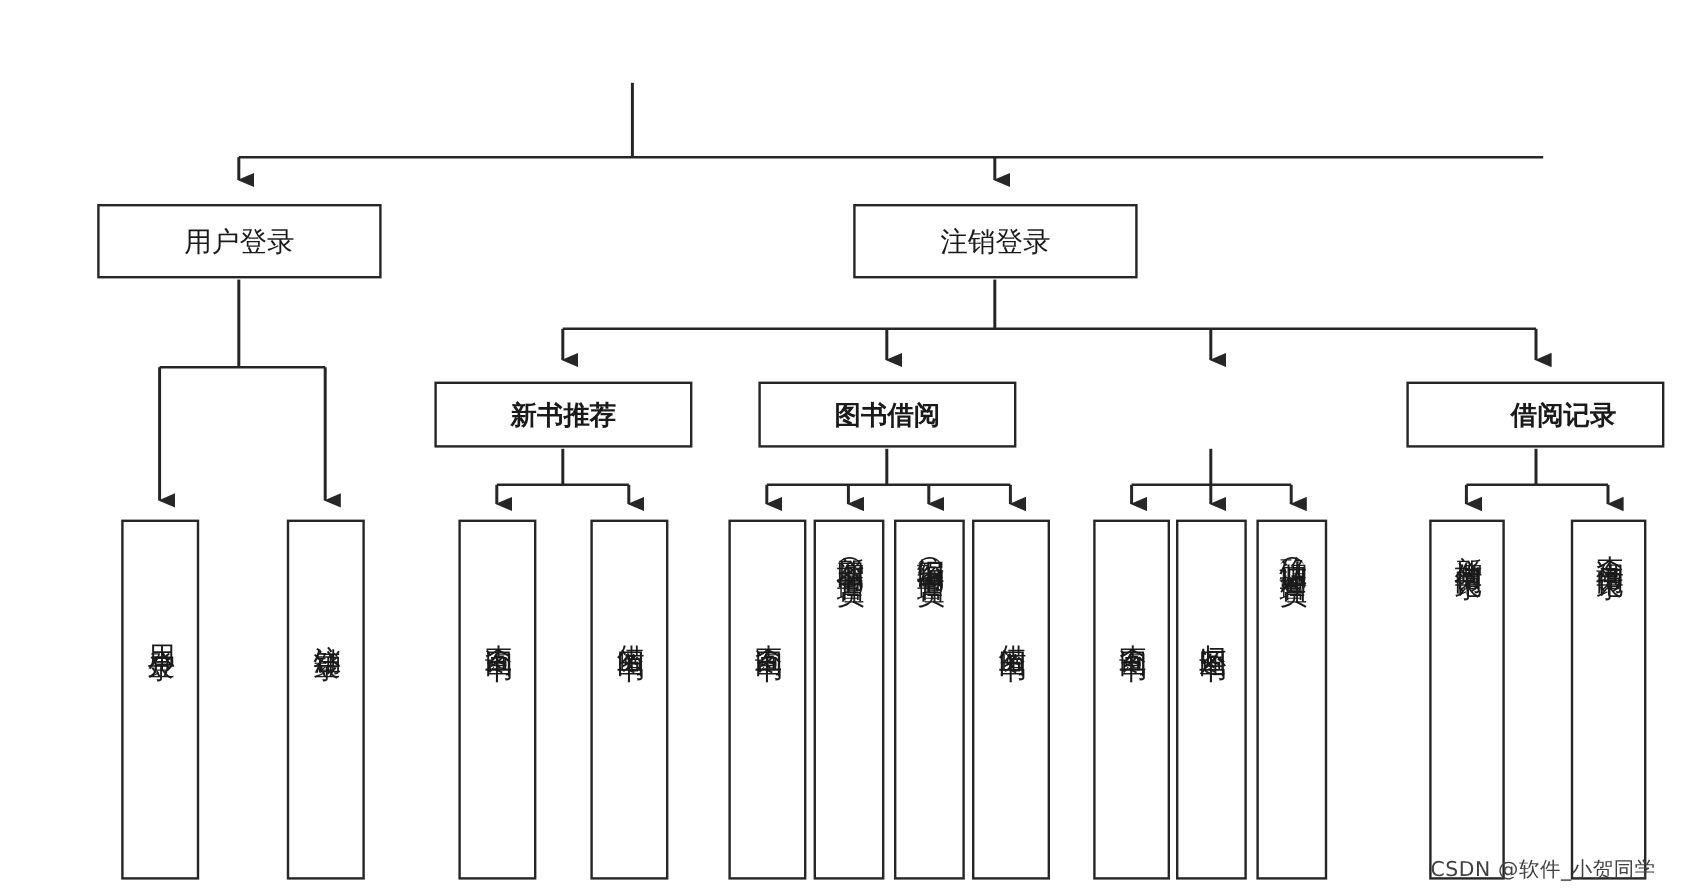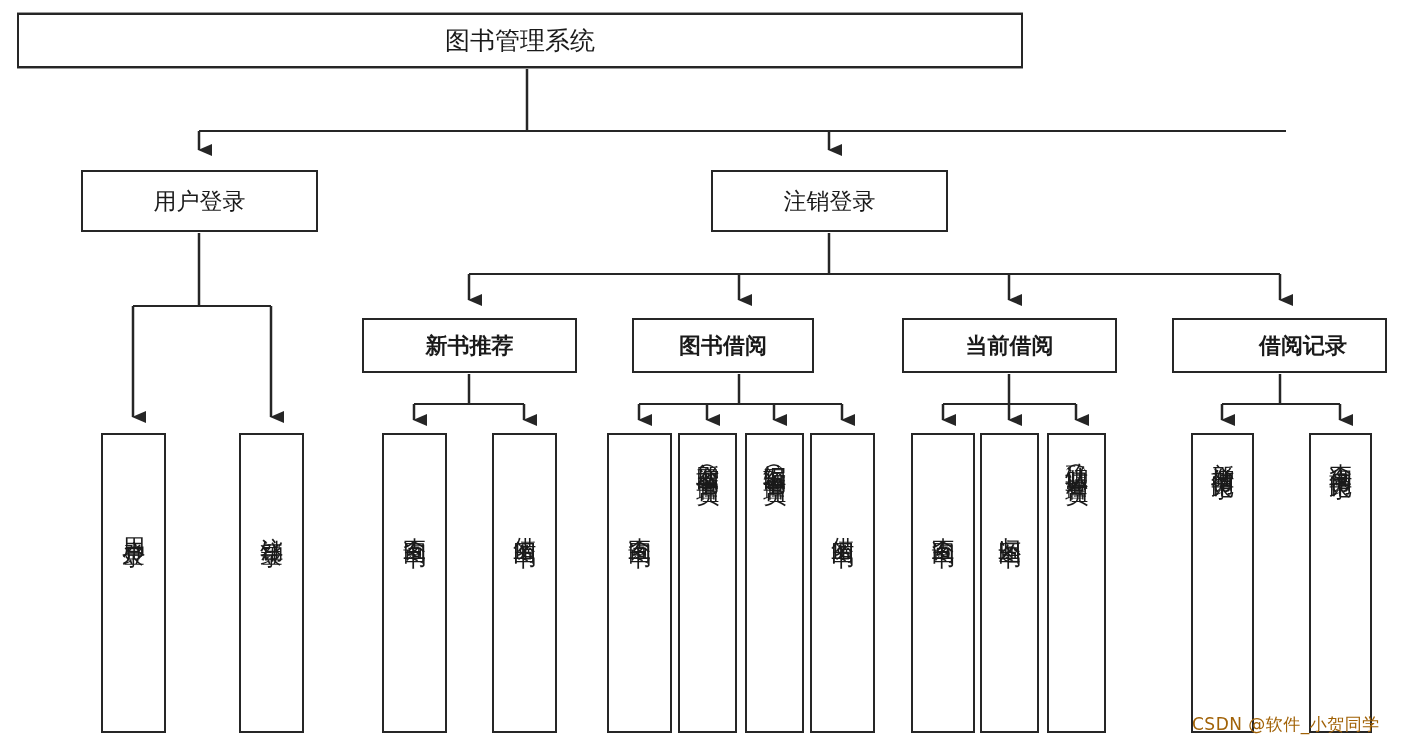--- a/index.html
+++ b/index.html
@@ -58,21 +58,21 @@
     line-height: 1.02;
     white-space: nowrap;
   }
   .leafmid .vlabel { margin-top: 78px; }
   .leaftop .vlabel { margin-top: 4px; }
   .watermark {
     position: absolute;
     left: 1192px;
     top: 713px;
     font-size: 17px;
-    color: #a16207;
+    color: #404040;
     letter-spacing: 0.5px;
     white-space: nowrap;
   }
 </style>
 </head>
 <body>
 
 <div id="canvas">
 
   <svg id="wires" viewBox="0 0 1405 747" xmlns="http://www.w3.org/2000/svg">
@@ -118,39 +118,33 @@
       <path d="M1009,404 L1009,420" marker-end="url(#arrow)"></path>
       <path d="M1076,404 L1076,420" marker-end="url(#arrow)"></path>
 
       <path d="M1280,374 L1280,404"></path>
       <path d="M1222,404 L1340,404" stroke-width="2"></path>
       <path d="M1222,404 L1222,420" marker-end="url(#arrow)"></path>
       <path d="M1340,404 L1340,420" marker-end="url(#arrow)"></path>
     </g>
   </svg>
 
-  <div class="node root" style="left:17px; top:13px; width:1006px; height:55px;">
-    <span>图书管理系统</span>
-  </div>
 
   <div class="node level2" style="left:81px; top:170px; width:237px; height:62px;">
     <span>用户登录</span>
   </div>
   <div class="node level2" style="left:711px; top:170px; width:237px; height:62px;">
     <span>注销登录</span>
   </div>
 
   <div class="node level3" style="left:362px; top:318px; width:215px; height:55px;">
     <span>新书推荐</span>
   </div>
-  <div class="node level3" style="left:632px; top:318px; width:182px; height:55px;justify-content:center;">
+  <div class="node level3" style="left:632px; top:318px; width:215px; height:55px;justify-content:center;">
     <span>图书借阅</span>
-  </div>
-  <div class="node level3" style="left:902px; top:318px; width:215px; height:55px;">
-    <span>当前借阅</span>
   </div>
   <div class="node level3" style="left:1172px; top:318px; width:215px; height:55px;padding-left:47px;">
     <span>借阅记录</span>
   </div>
 
   <div class="node leaf leafmid" style="left:101px; top:433px; width:65px; height:300px;">
     <span class="vlabel">用户登录</span>
   </div>
   <div class="node leaf leafmid" style="left:239px; top:433px; width:65px; height:300px;">
     <span class="vlabel">注销登录</span>

